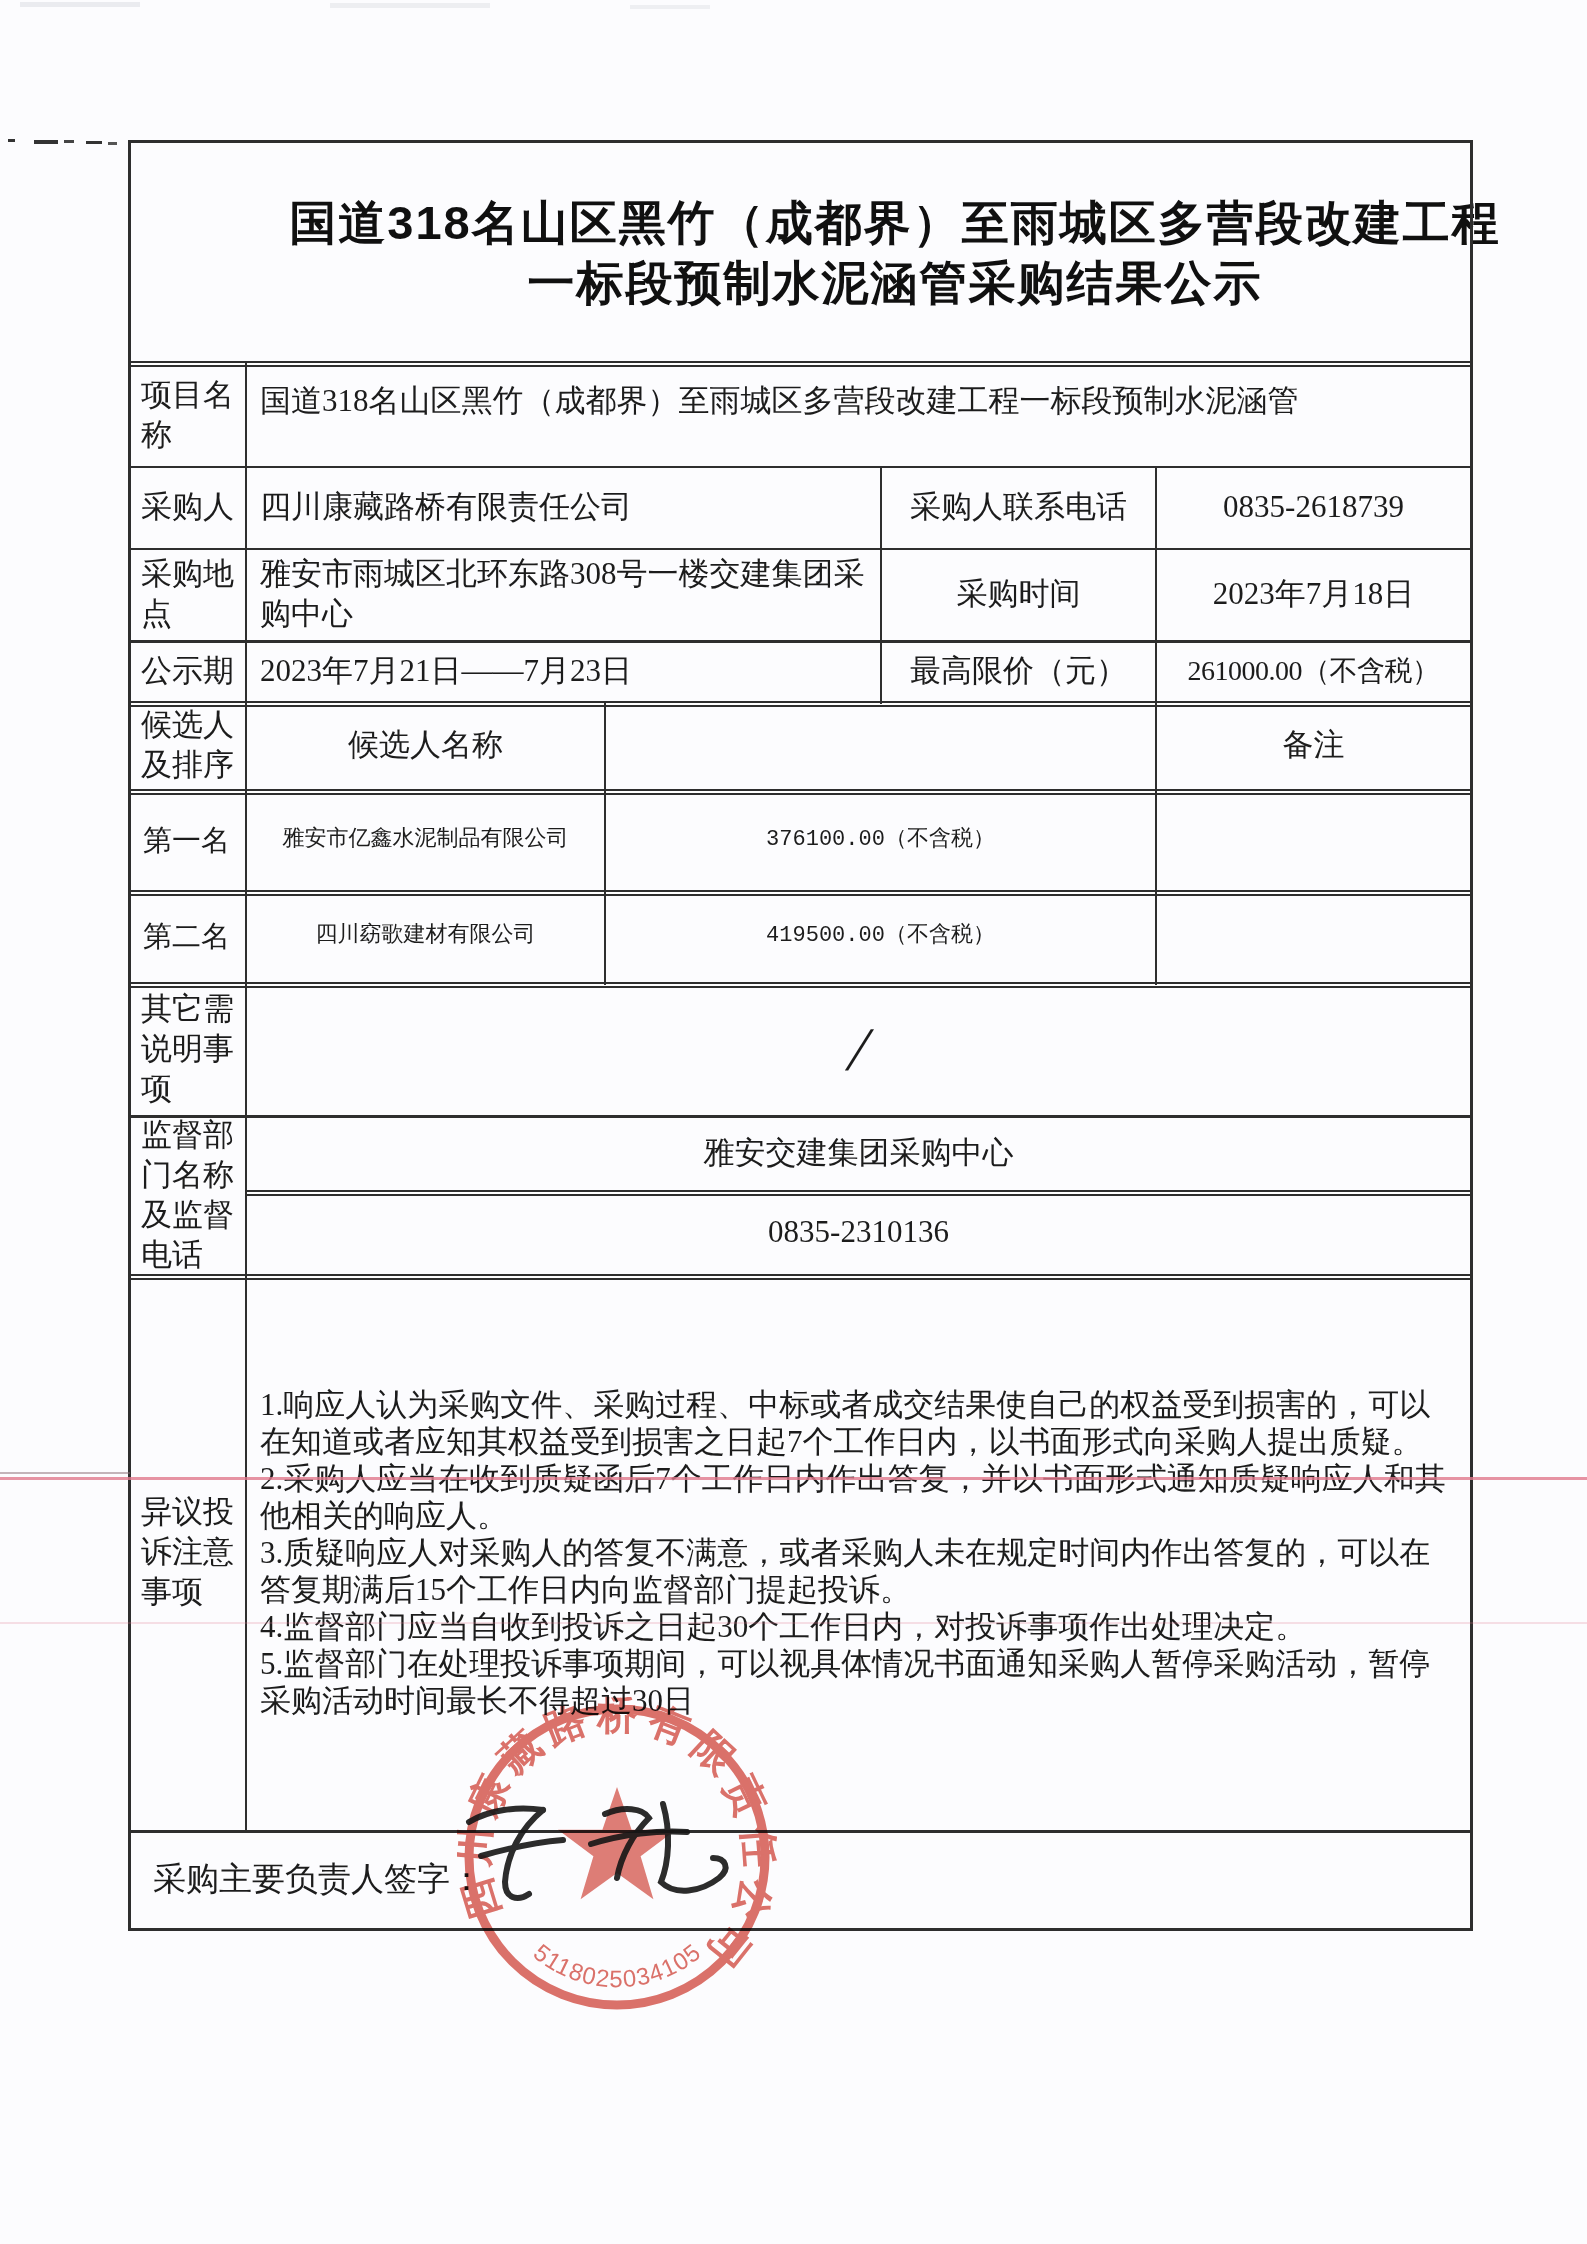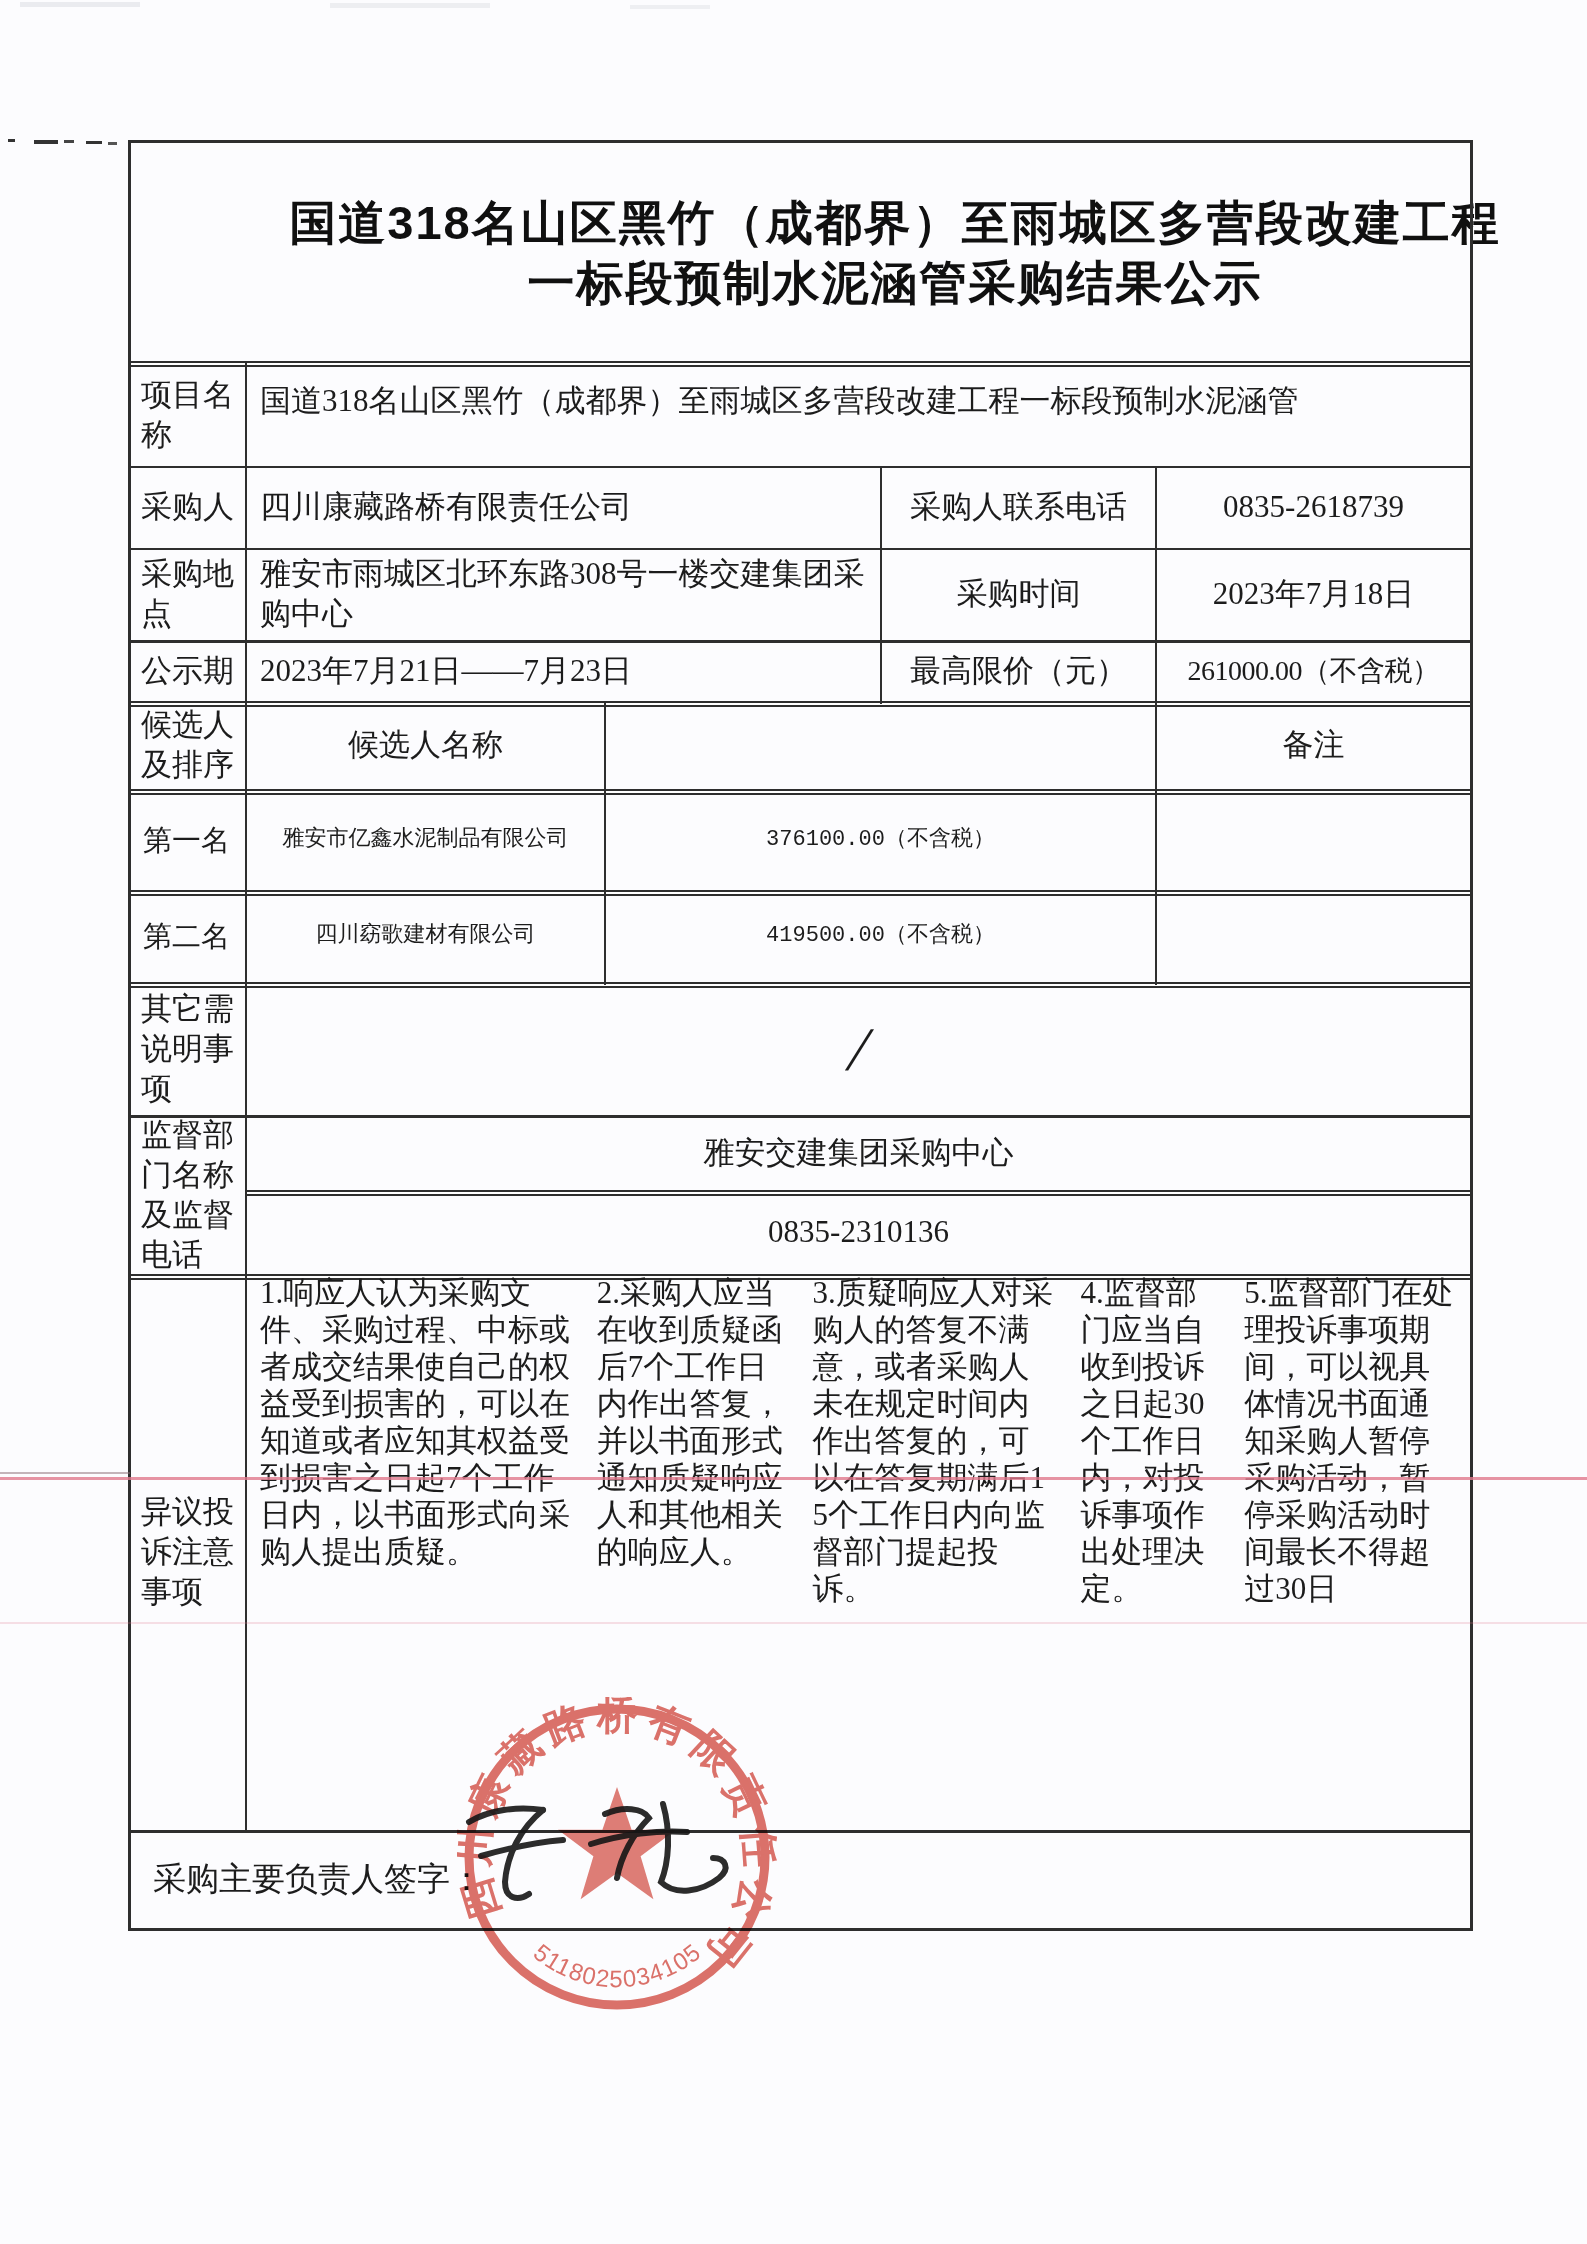--- a/index.html
+++ b/index.html
@@ -14,21 +14,21 @@
   
   .cell{position:absolute;display:flex;align-items:center;font-size:31px;line-height:40px;}
   .lab{padding-left:9px;width:101px;word-break:break-all;justify-content:flex-start;}
   .rank{justify-content:center;text-align:center;padding-left:0;width:117px;}
   .left{padding-left:13px;}
   .center{justify-content:center;text-align:center;}
   .small{font-size:22px;font-family:Liberation Mono, monospace;}
   .title{position:absolute;left:128px;width:1534px;text-align:center;
          font-family:"Liberation Sans","DejaVu Sans",sans-serif;font-weight:bold;
          font-size:47px;letter-spacing:2px;color:#101010;}
-  .objection-box{position:absolute;display:flex;flex-direction:row;justify-content:center;}
+  .objection-box{position:absolute;display:flex;flex-direction:column;justify-content:center;}
   .objection-box p{margin:0;padding:0 10px 0 13px;font-size:31px;line-height:37px;word-break:break-all;}
   .slash{font-size:62px;font-style:italic;transform:skewX(-6deg);}
   .artifact{position:absolute;}
   .seal-svg{position:absolute;mix-blend-mode:multiply;}
   .sig-svg{position:absolute;}
 </style>
 </head>
 <body>
 
 <div class="page">

